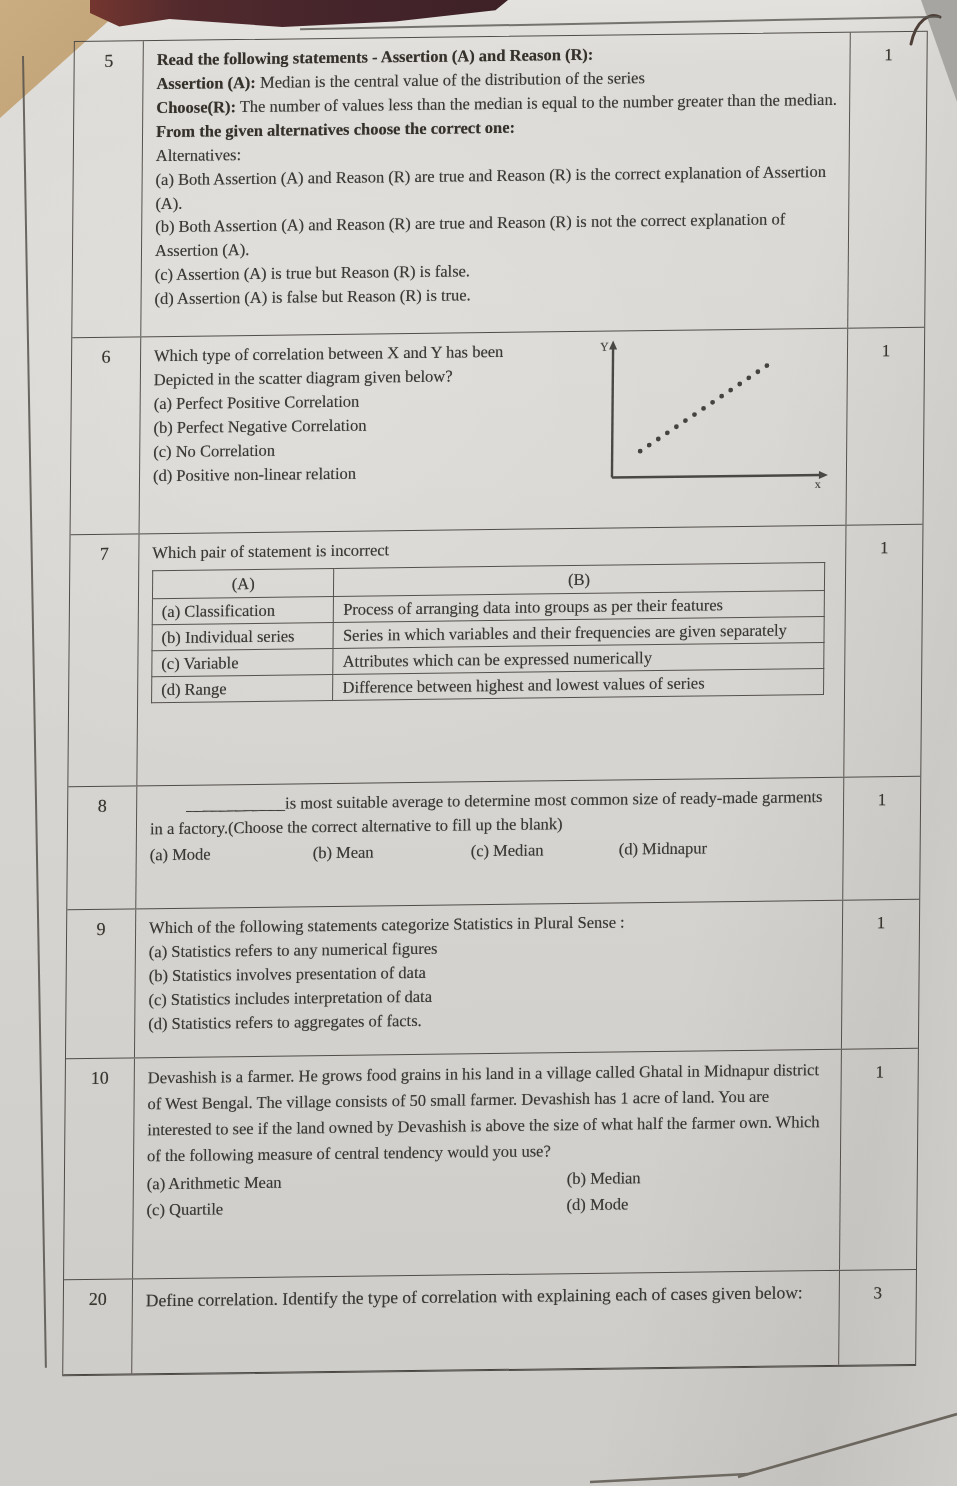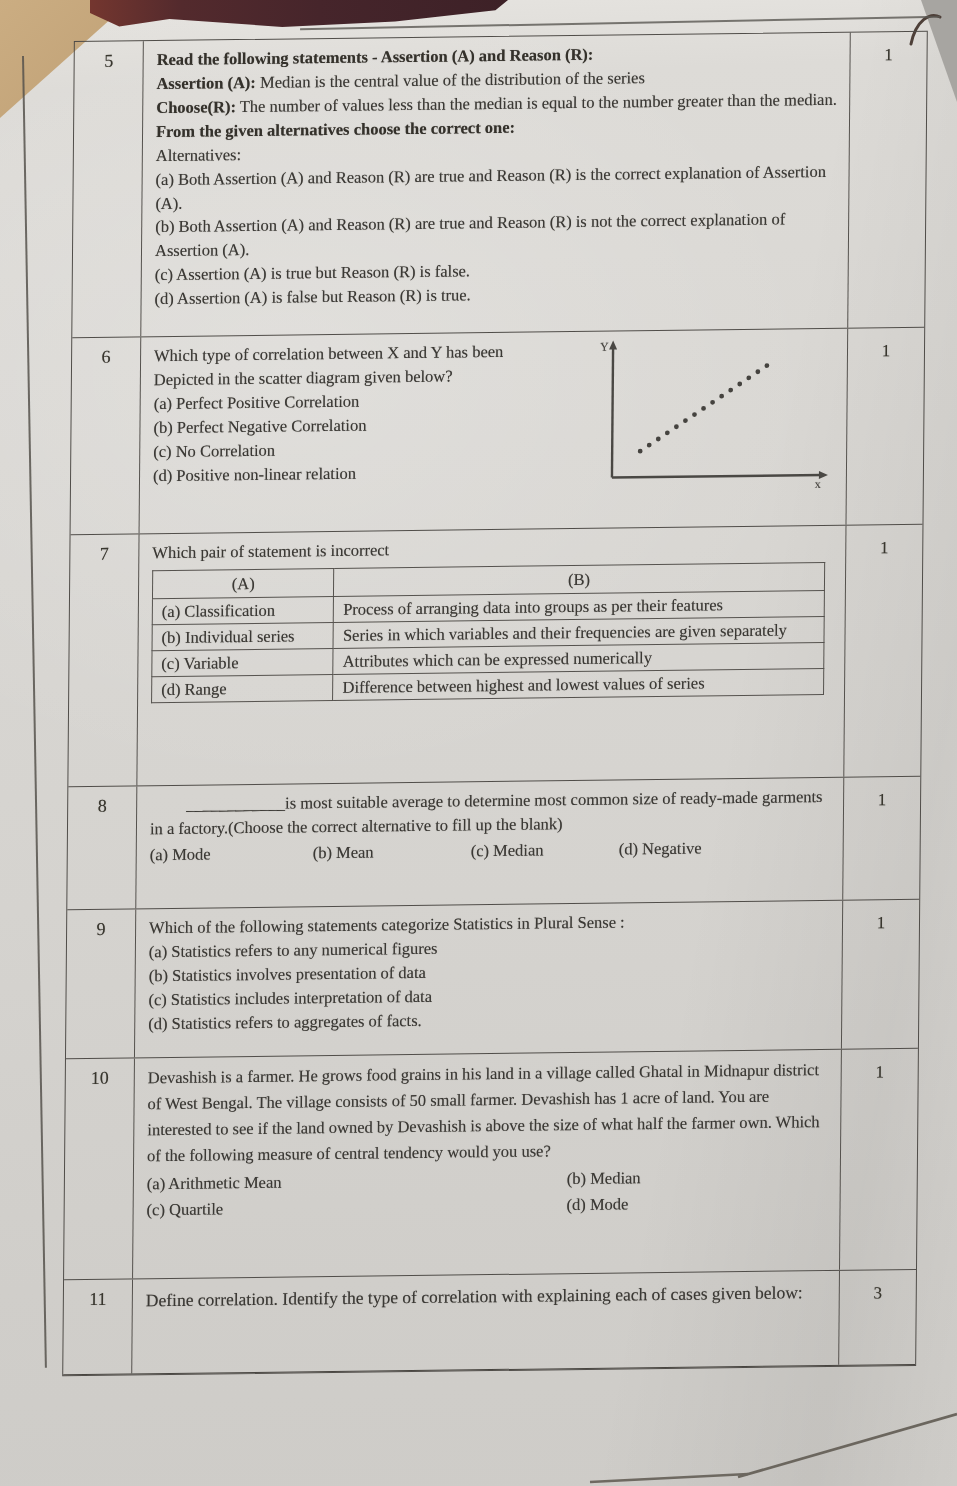--- a/index.html
+++ b/index.html
@@ -176,21 +176,21 @@
   </div>
 
   <div class="qrow rowheight-q8">
     <div class="num-cell">8</div>
     <div class="text-cell">
       <p><span style="margin-left:36px">____________</span><span>is most suitable average to determine most common size of ready-made garments in a factory.(Choose the correct alternative to fill up the blank)</span></p>
       <div class="opt-inline">
         <span>(a) Mode</span>
         <span>(b) Mean</span>
         <span>(c) Median</span>
-        <span>(d) Negative</span>
+        <span>(d) Midnapur</span>
       </div>
     </div>
     <div class="marks-cell">1</div>
   </div>
 
   <div class="qrow rowheight-q9">
     <div class="num-cell">9</div>
     <div class="text-cell">
       <p>Which of the following statements categorize Statistics in Plural Sense :</p>
       <p>(a) Statistics refers to any numerical figures</p>
@@ -209,21 +209,21 @@
         <span>(a) Arithmetic Mean</span>
         <span>(b) Median</span>
         <span>(c) Quartile</span>
         <span>(d) Mode</span>
       </div>
     </div>
     <div class="marks-cell">1</div>
   </div>
 
   <div class="qrow rowheight-q11">
-    <div class="num-cell">11</div>
+    <div class="num-cell">20</div>
     <div class="text-cell" style="font-size:17.5px;line-height:1.7">
       <p>Define correlation. Identify the type of correlation with explaining each of cases given below:</p>
     </div>
     <div class="marks-cell">3</div>
   </div>
 
 </div>
 
 <svg class="bottom-lines" viewBox="0 0 369 118">
   <path d="M2,114 L160,106" stroke="#6e6961" stroke-width="2.6" fill="none"></path>

